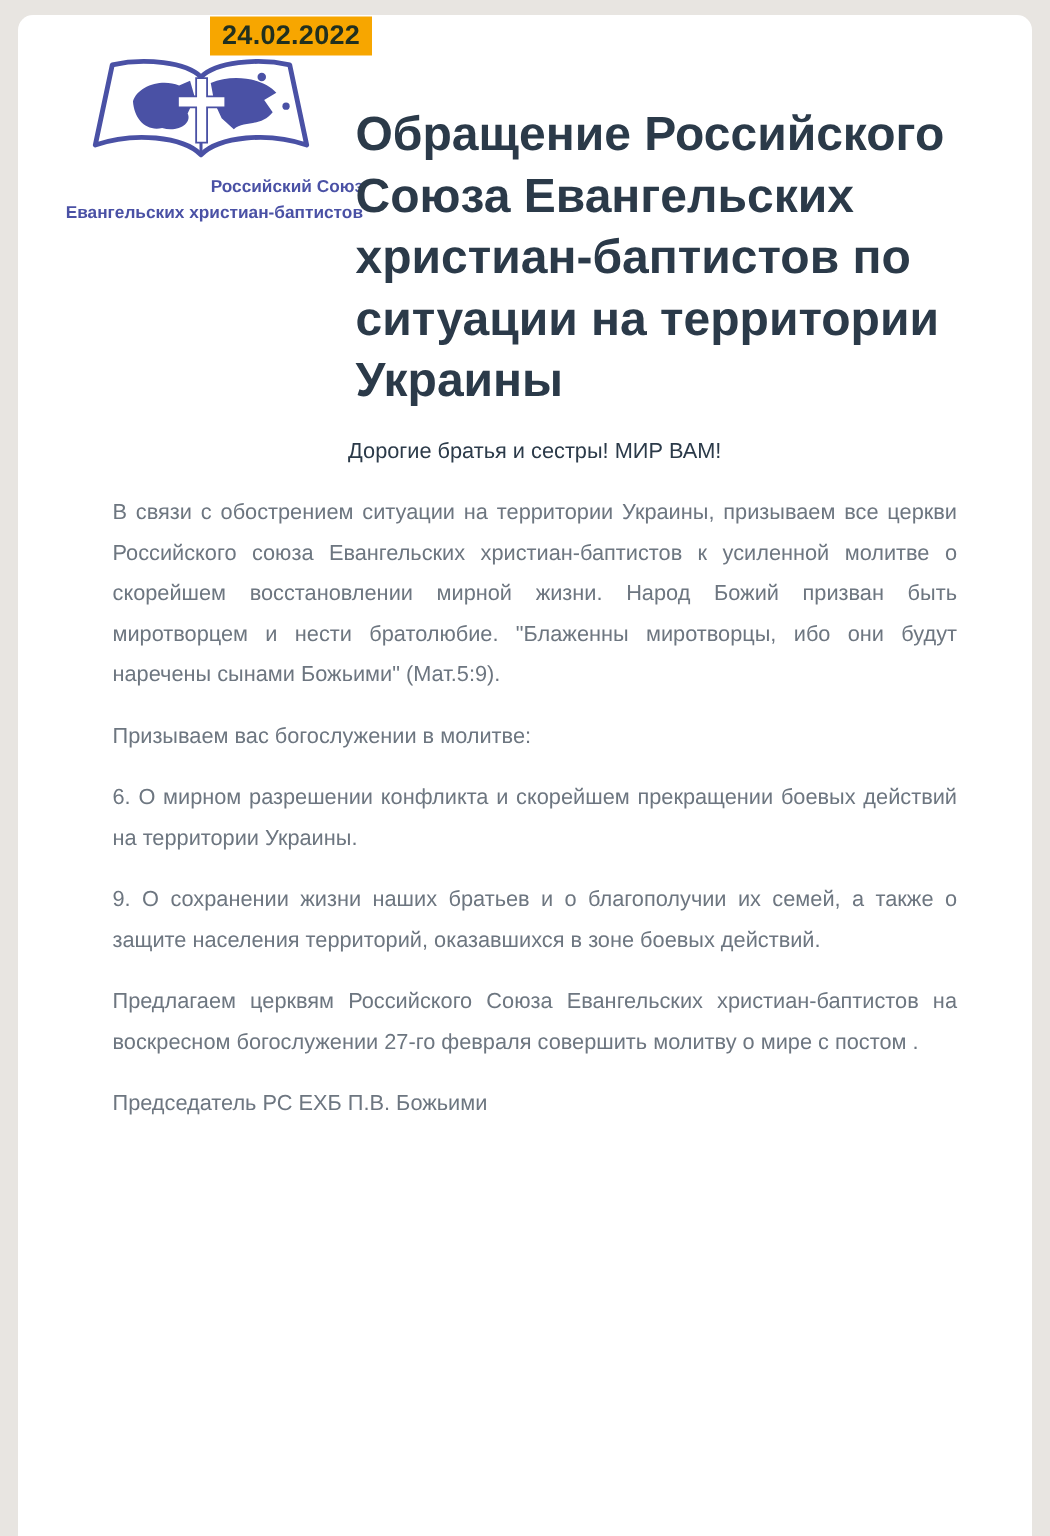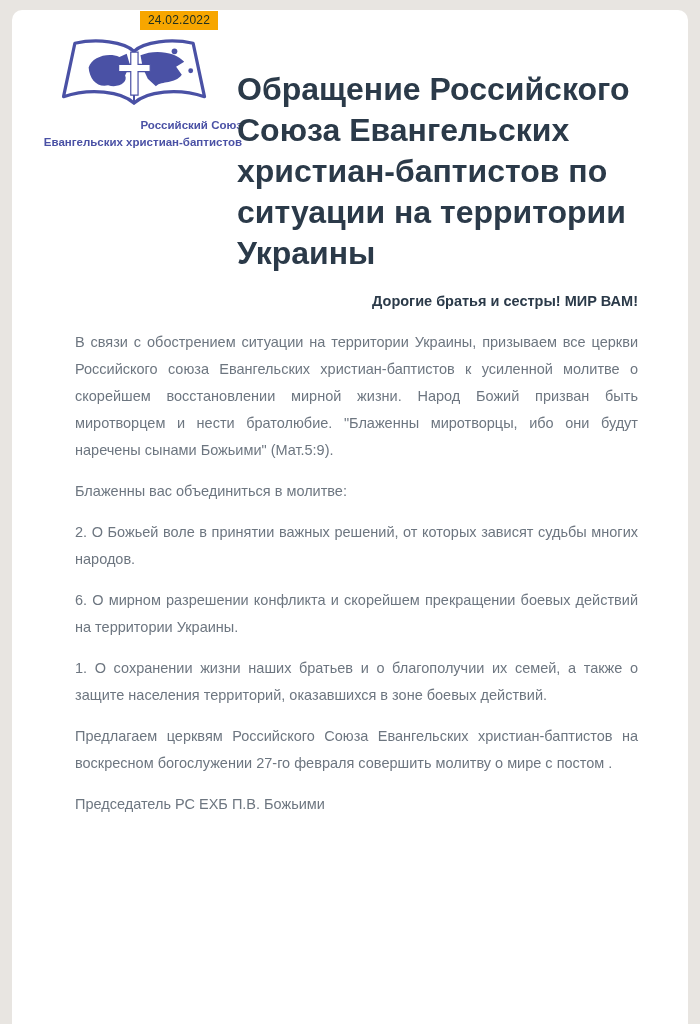--- a/index.html
+++ b/index.html
@@ -15,22 +15,22 @@
     left: 12px; top: 10px;
     width: 676px; height: 1014px;
     background: #ffffff;
     border-radius: 10px 10px 0 0;
   }
   .badge {
     position: absolute;
     left: 128px; top: 1px;
     background: #f7a600;
     color: #21301f;
-    font-size: 12px;
-    font-weight: normal;
+    font-size: 18px;
+    font-weight: bold;
     padding: 2px 8px 3px 8px;
     letter-spacing: 0.2px;
   }
   .logo {
     position: absolute;
     left: 14px; top: 22px;
     width: 216px;
     text-align: right;
   }
   .logo svg { width: 162px; height: 84px; display: block; margin: 0 auto; }
@@ -53,23 +53,23 @@
   .content {
     position: absolute;
     left: 63px; top: 278px;
     width: 563px;
     font-size: 14.5px;
     line-height: 27px;
     color: #6d7680;
   }
   .content p { margin: 0 0 14px 0; text-align: justify; }
   .content p.greeting {
-    font-weight: bold;
+    font-weight: normal;
     color: #2b3a49;
-    text-align: right;
+    text-align: center;
   }
   .content p.signature { text-align: left; }
 </style>
 </head>
 <body>
 
 <div class="page">
 
   <div class="badge">24.02.2022</div>
 
@@ -87,28 +87,27 @@
     <div class="logo-text">Евангельских христиан-баптистов</div>
   </div>
 
   <h1 class="title">Обращение Российского Союза Евангельских христиан-баптистов по ситуации на территории Украины</h1>
 
   <div class="content">
     <p class="greeting">Дорогие братья и сестры! МИР ВАМ!</p>
 
     <p>В связи с обострением ситуации на территории Украины, призываем все церкви Российского союза Евангельских христиан-баптистов к усиленной молитве о скорейшем восстановлении мирной жизни. Народ Божий призван быть миротворцем и нести братолюбие. "Блаженны миротворцы, ибо они будут наречены сынами Божьими" (Мат.5:9).</p>
 
-    <p>Блаженны вас объединиться в молитве:</p>
+    <p>Призываем вас богослужении в молитве:</p>
 
 
-    <p>2. О Божьей воле в принятии важных решений, от которых зависят судьбы многих народов.</p>
 
     <p>6. О мирном разрешении конфликта и скорейшем прекращении боевых действий на территории Украины.</p>
 
-    <p>1. О сохранении жизни наших братьев и о благополучии их семей, а также о защите населения территорий, оказавшихся в зоне боевых действий.</p>
+    <p>9. О сохранении жизни наших братьев и о благополучии их семей, а также о защите населения территорий, оказавшихся в зоне боевых действий.</p>
 
 
     <p>Предлагаем церквям Российского Союза Евангельских христиан-баптистов на воскресном богослужении 27-го февраля совершить молитву о мире с постом .</p>
 
     <p class="signature">Председатель РС ЕХБ П.В. Божьими</p>
 
   </div>
 
 </div>
 

